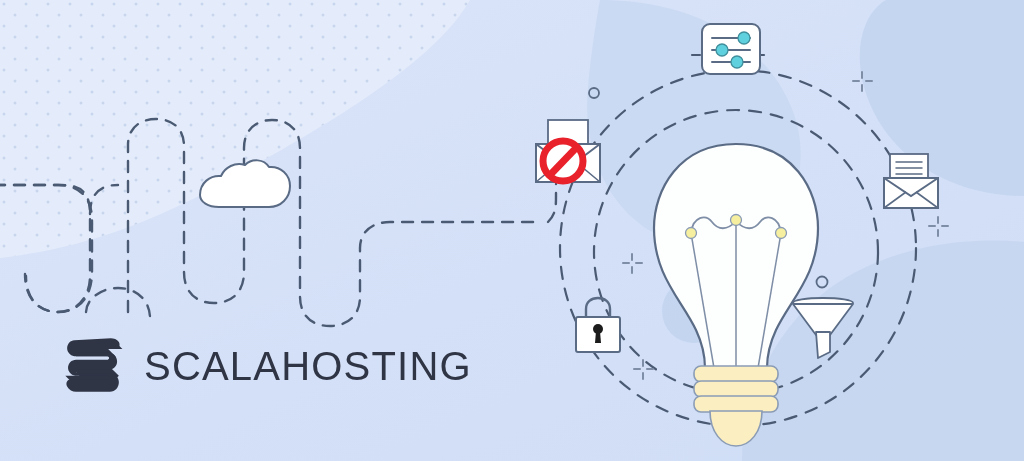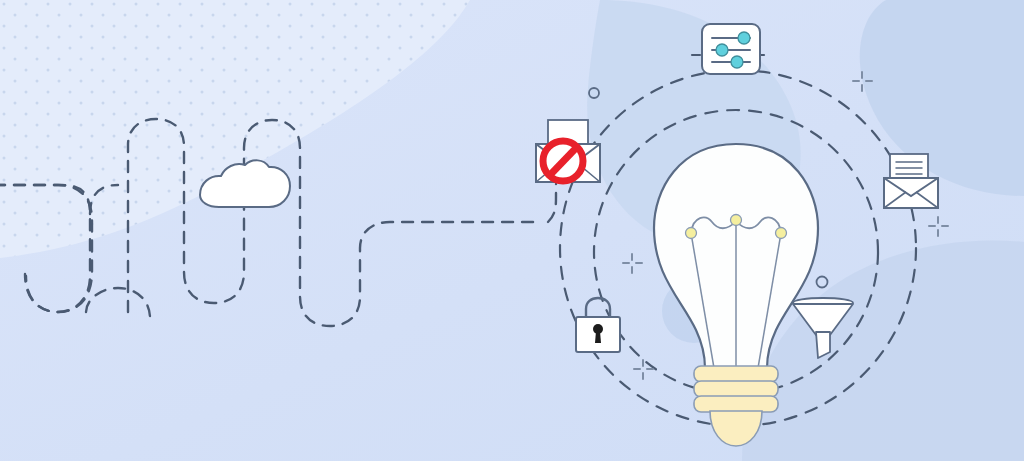--- a/index.html
+++ b/index.html
@@ -199,14 +199,21 @@
           <line x1="634" y1="369" x2="640" y2="369"></line>
             <line x1="647" y1="369" x2="653" y2="369"></line>
         </g>
       </g>
       <circle cx="594" cy="93" r="5" fill="none" stroke="#5a6b85" stroke-width="1.8"></circle>
       <circle cx="822" cy="282" r="5.5" fill="none" stroke="#5a6b85" stroke-width="1.8"></circle>
 
     </g>
   </svg>
 
+  <div class="logo-wrap">
+    <svg class="logo-mark" viewBox="0 0 74 66">
+      <path d="M18,6 H62 L70,14 L54,14 L62,22 L62,30 L24,30 L18,36 L58,36 L66,44 L58,52 L14,52 L6,44 L22,44 L14,36 L14,28 L52,28 L58,22 L18,22 L10,14 Z" fill="#2f3545"></path>
+      <path d="M16,4 C12,4 8,8 8,13 C8,17 11,21 16,22 L52,22 C55,22 56,24 54,26 L18,26 C13,26 9,30 9,35 C9,39 12,43 17,44 L53,44 C56,44 57,46 55,48 L12,48 C8,48 6,52 8,56 C10,60 14,62 18,62 L56,62 C62,62 66,57 66,51 C66,46 62,42 57,41 L21,41 C18,41 17,39 19,37 L55,37 C60,37 64,33 64,28 C64,23 60,19 56,18 L20,18 C17,18 16,16 18,14 L62,14 C66,14 68,10 66,6 C64,3 60,2 57,2 Z" fill="#2f3545"></path>
+    </svg>
+    <span class="logo-text">SCALAHOSTING</span>
+  </div>
 
 </div>
 
 </body></html>

